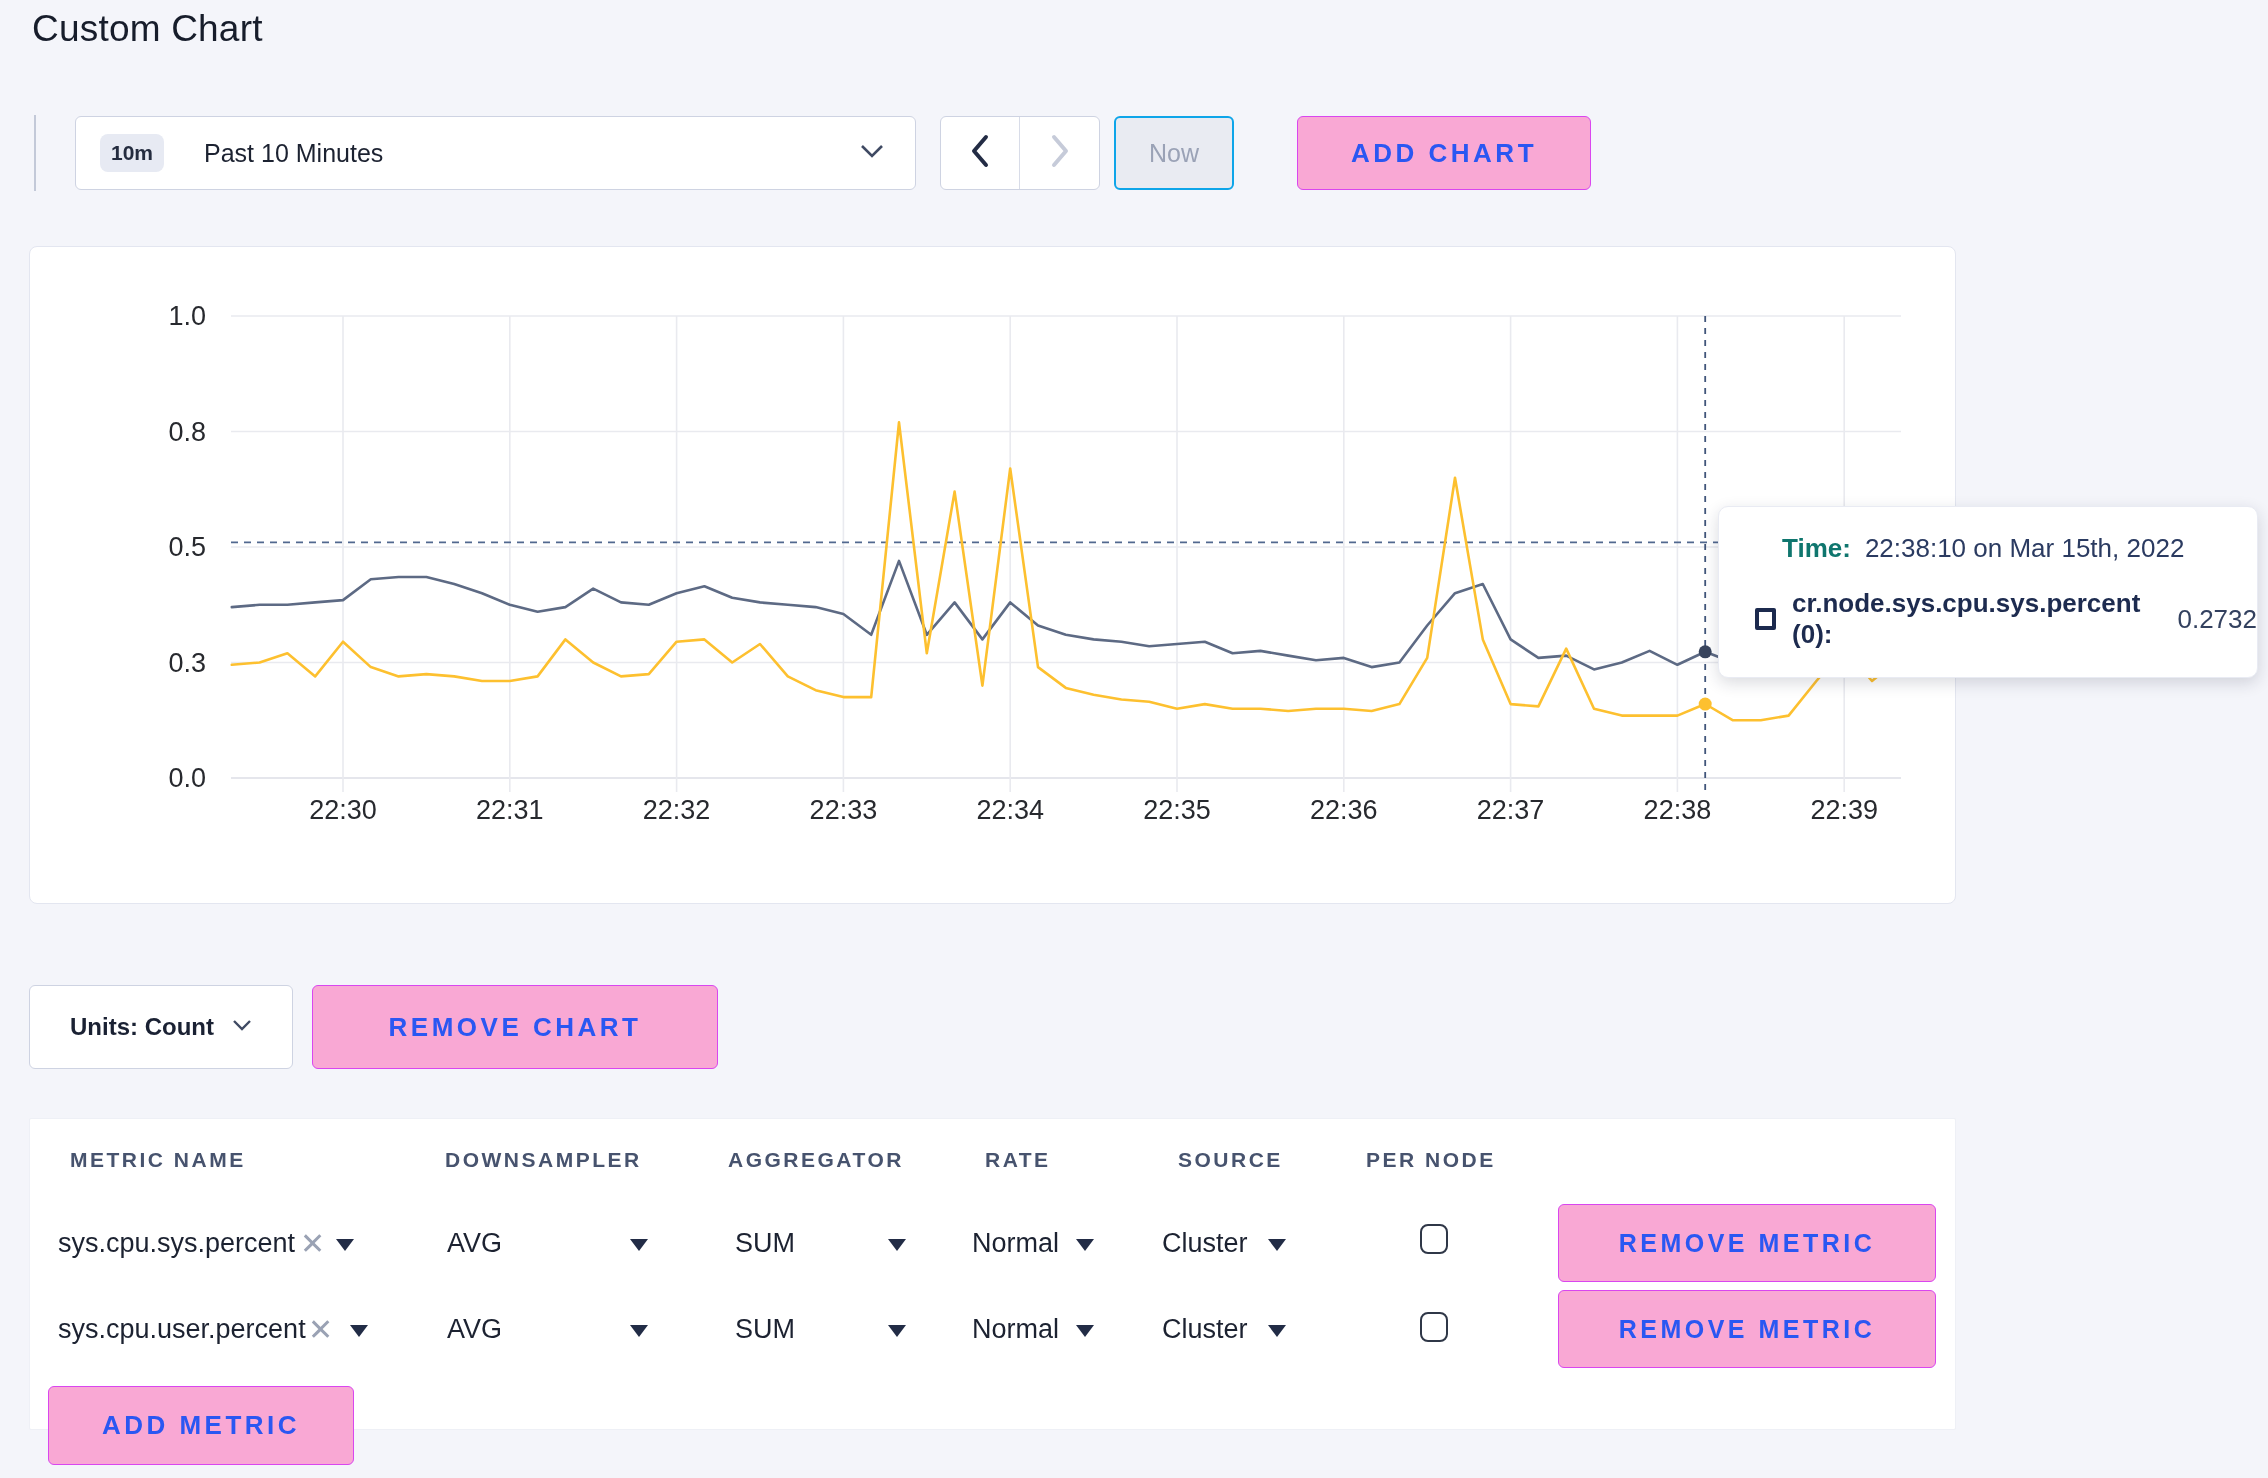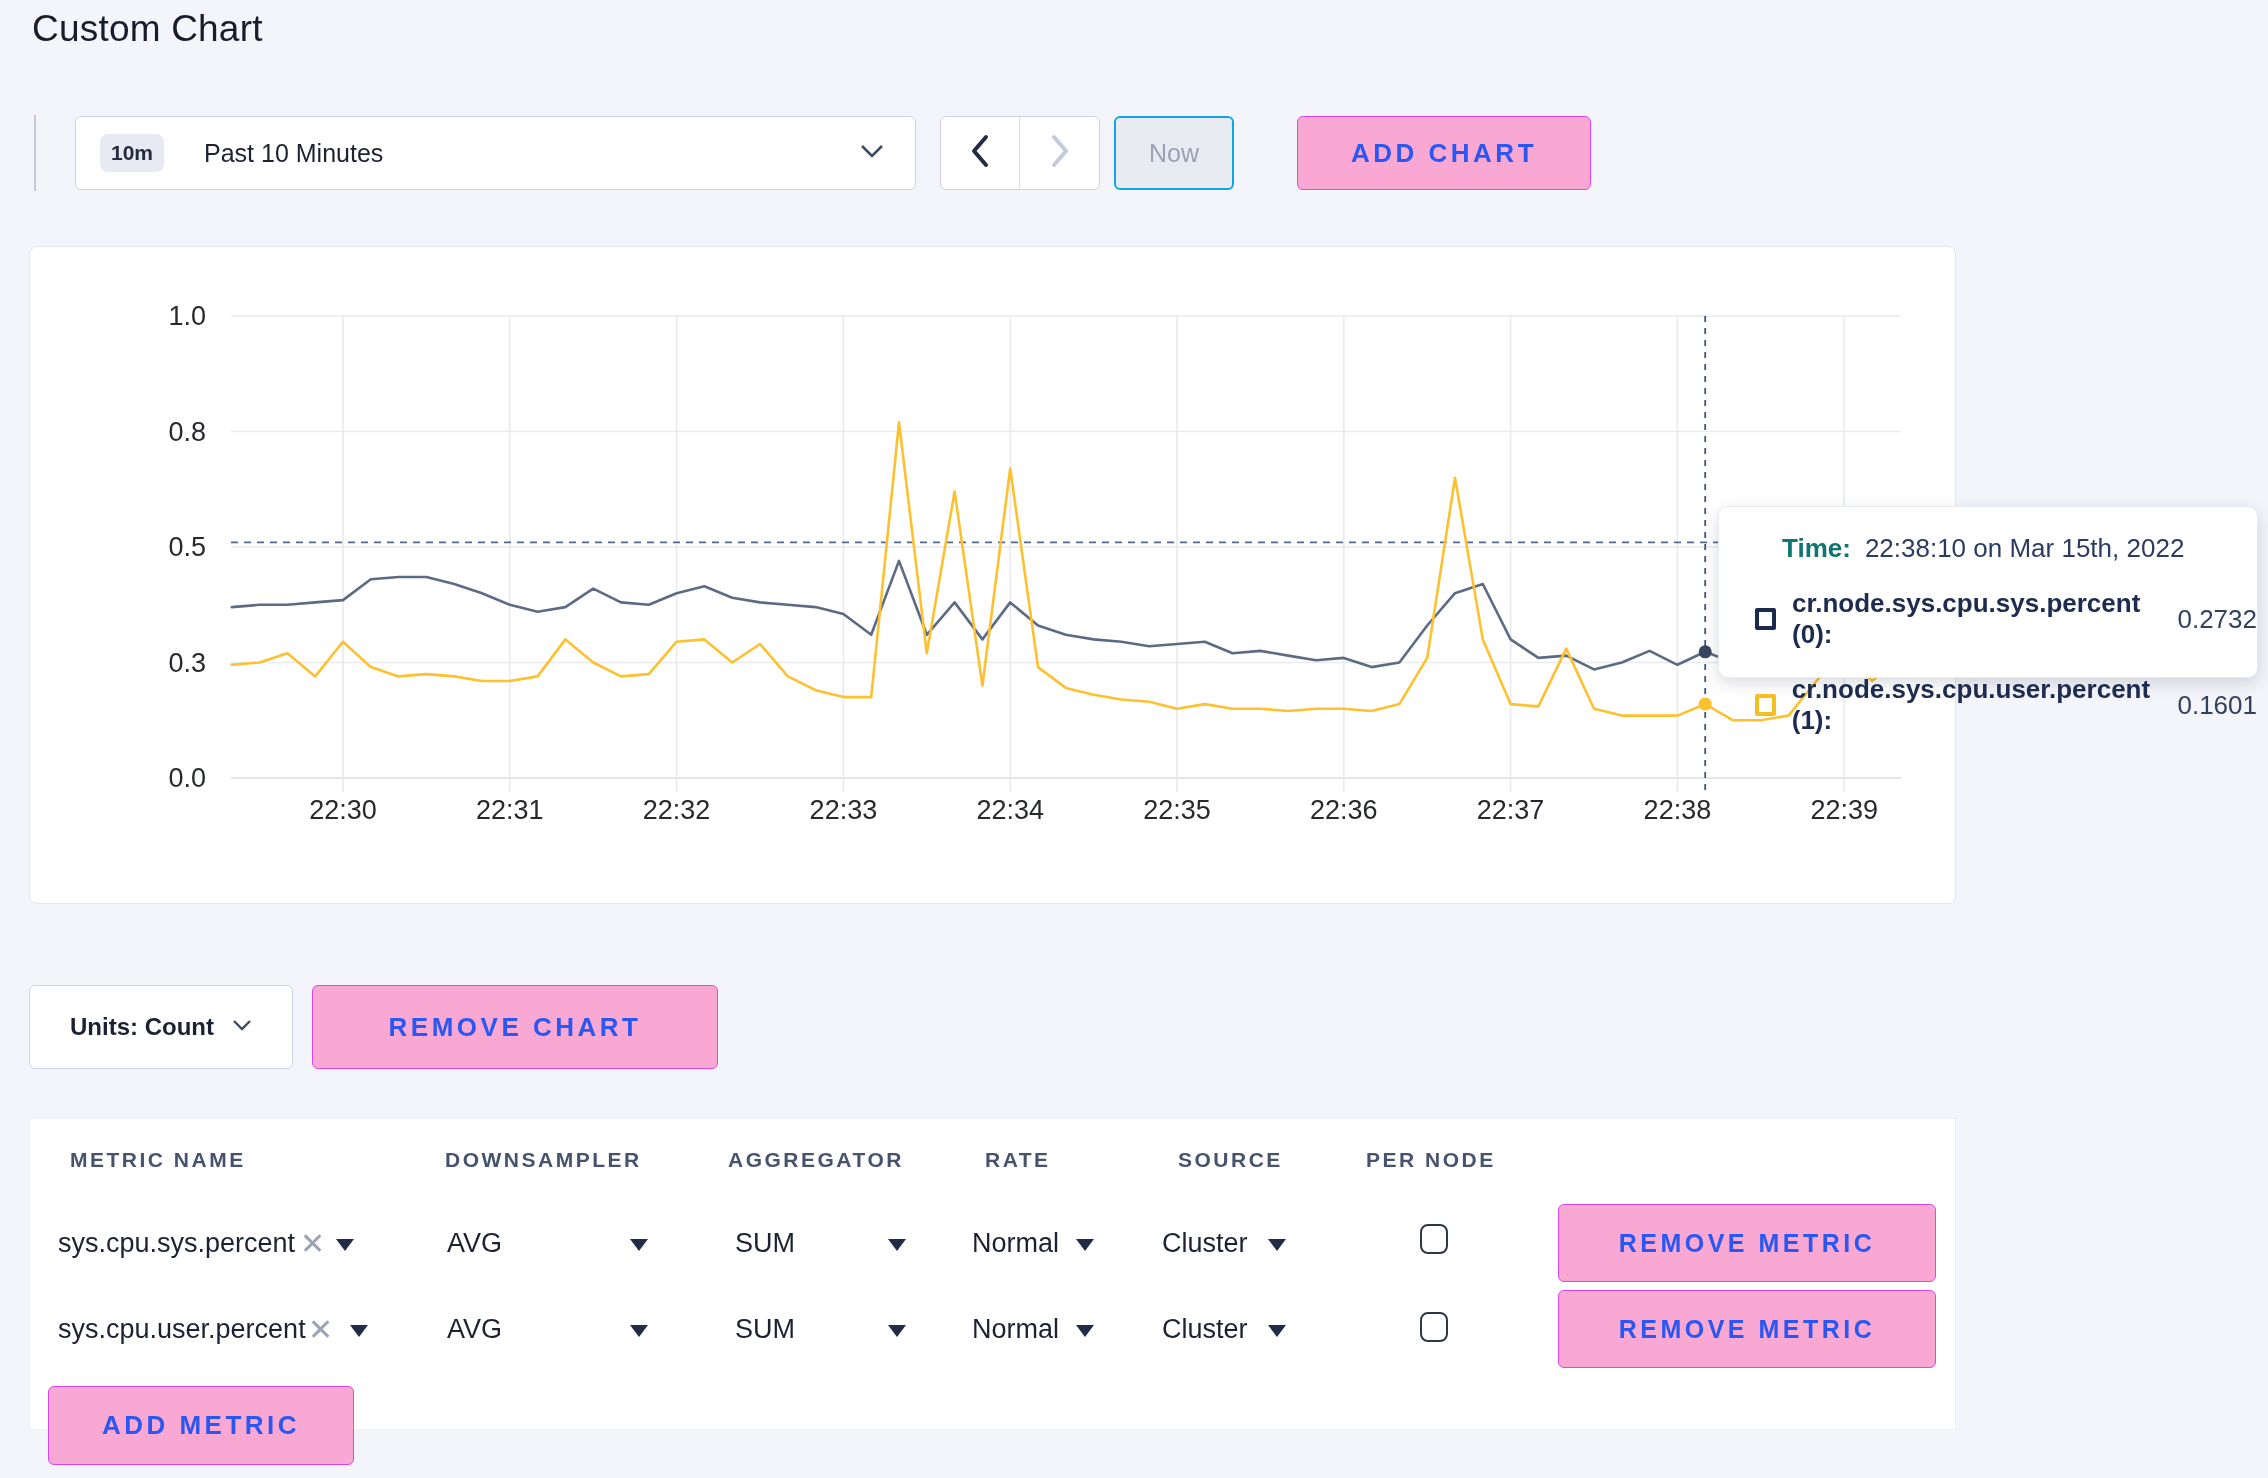--- a/index.html
+++ b/index.html
@@ -134,25 +134,20 @@
 
 <div class="abs" id="tooltip">
   <div id="tooltip-time-row">
     <span id="tooltip-time-label">Time:</span><span id="tooltip-time-value">22:38:10 on Mar 15th, 2022</span>
   </div>
   <div class="tt-row">
     <span class="tt-swatch" style="border-color: rgb(28, 42, 78);"></span>
     <span class="tt-name">cr.node.sys.cpu.sys.percent (0):</span>
     <span class="tt-value">0.2732</span>
   </div>
-  <div class="tt-row">
-    <span class="tt-swatch" style="border-color: rgb(246, 190, 37);"></span>
-    <span class="tt-name">cr.node.sys.cpu.user.percent (1):</span>
-    <span class="tt-value">0.1601</span>
-  </div>
 </div>
 
 <div class="abs ctl" id="units-box">
   <span id="units-label">Units: Count</span>
   <span id="units-chevron">
     <svg width="20" height="14" viewBox="0 0 20 14">
         <path d="M2 3 L10 11 L18 3" fill="none" stroke="#3f4a63" stroke-width="2.4"></path>
       </svg>
   </span>
 </div>

